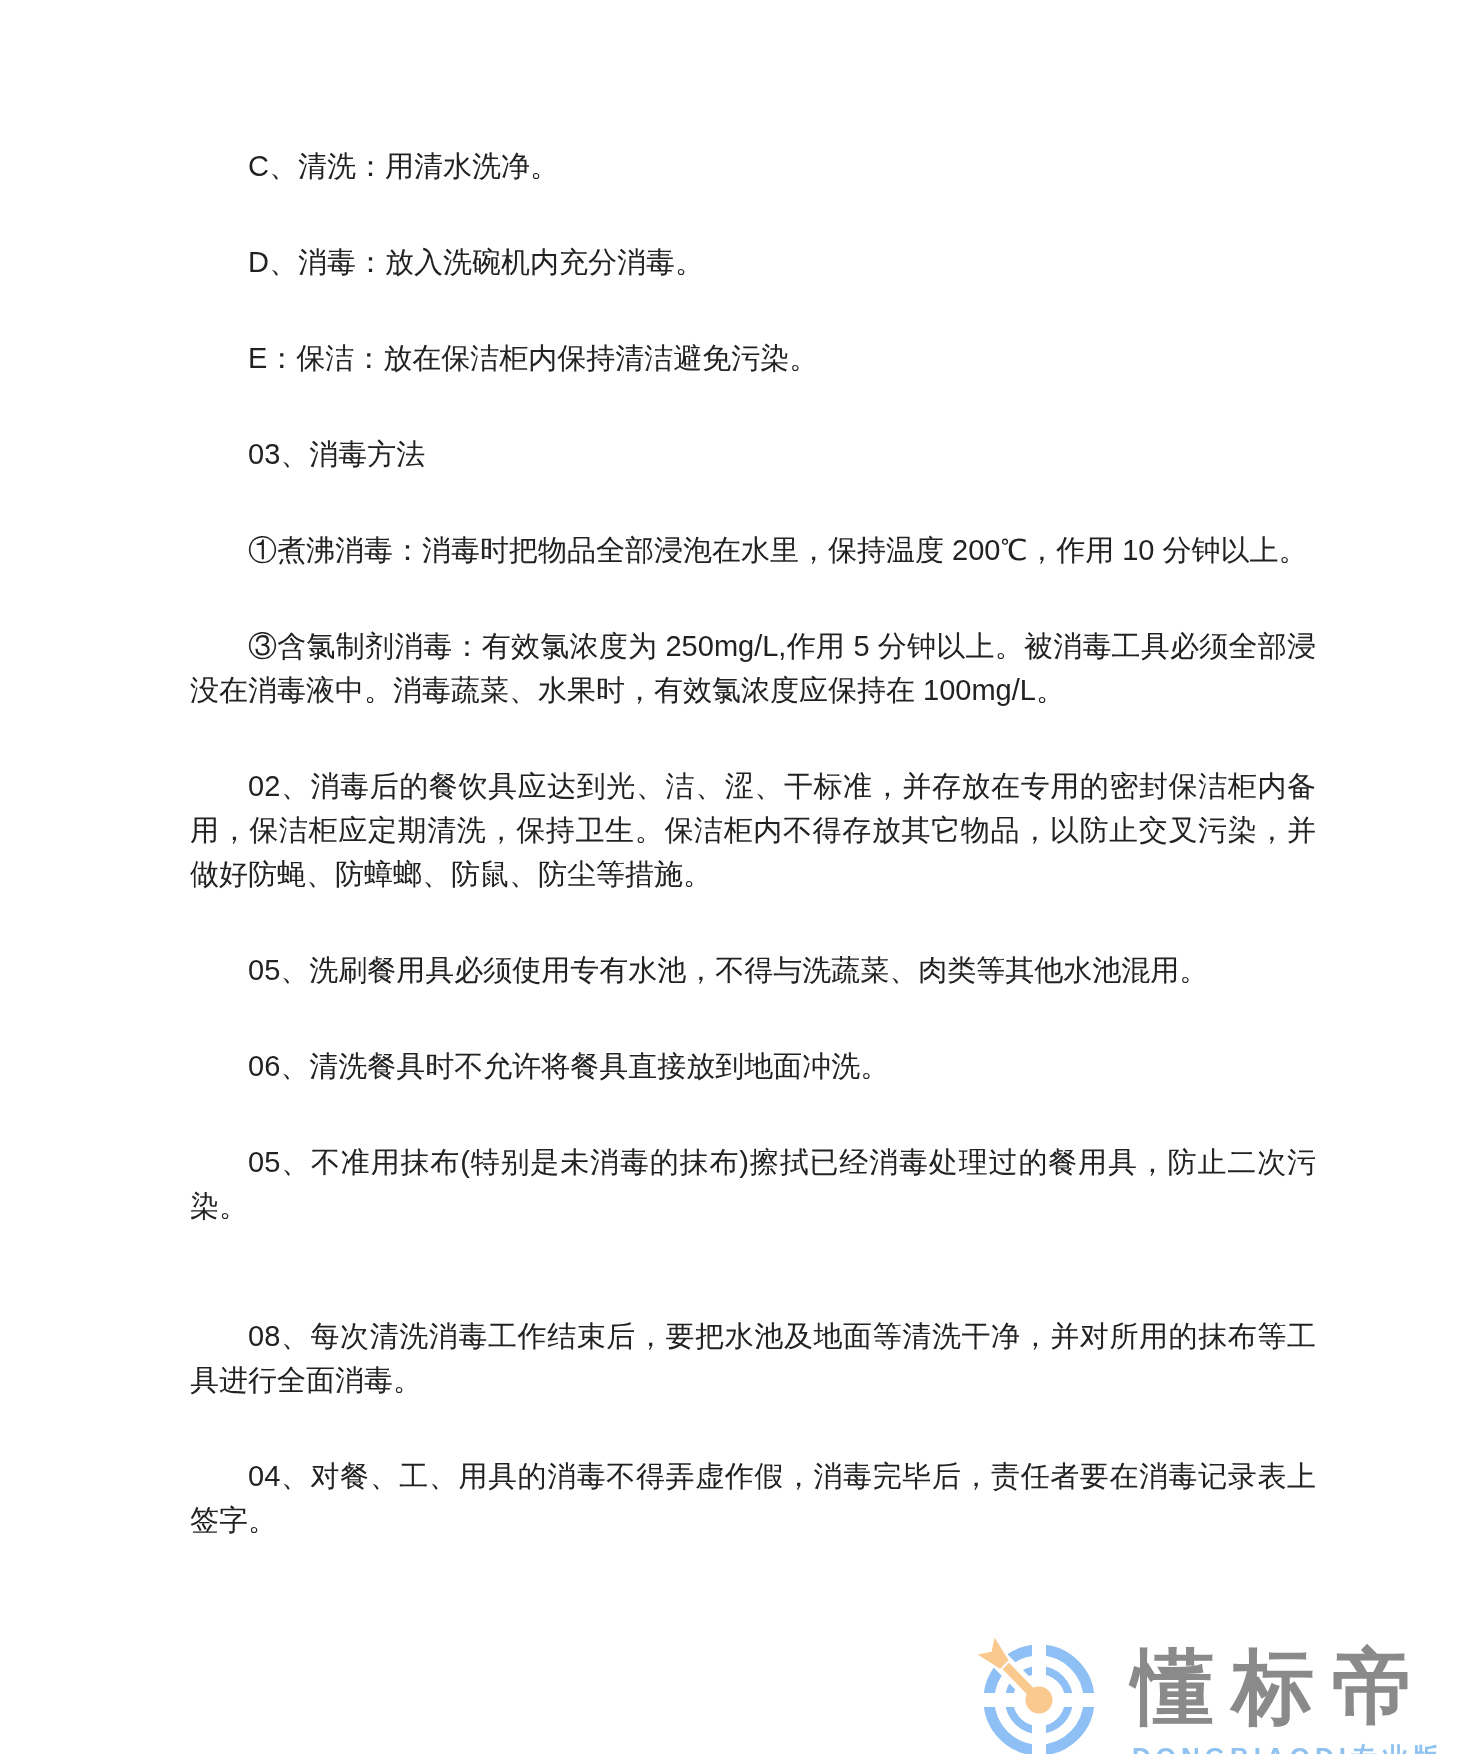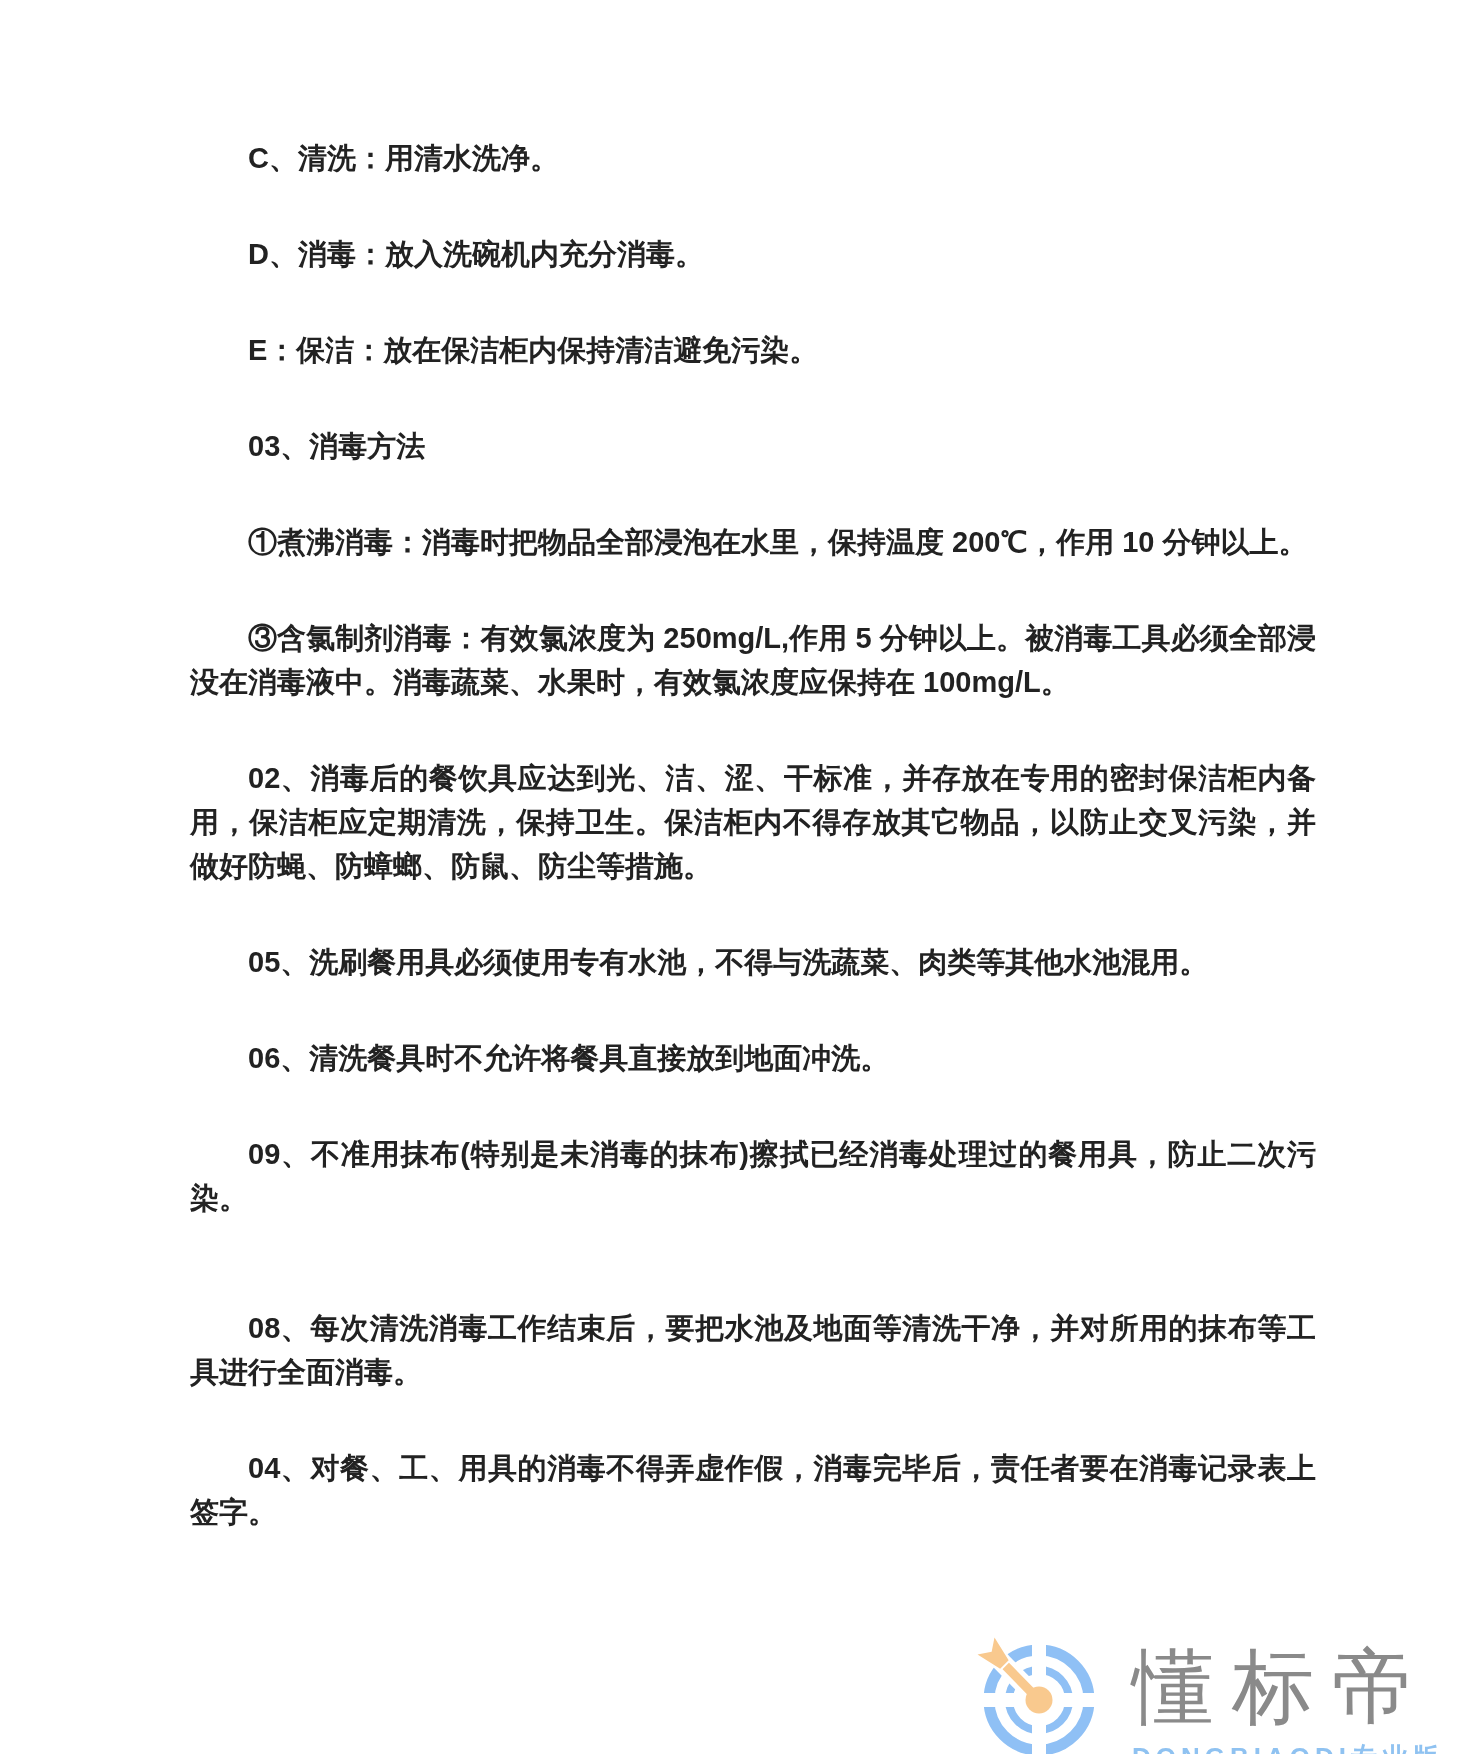--- a/index.html
+++ b/index.html
@@ -14,27 +14,26 @@
     position:relative;
     width:1477px;
     height:1754px;
     background:#ffffff;
     overflow:hidden;
     font-family:"Liberation Sans",sans-serif;
   }
   .content{
     position:absolute;
     left:190px;
-    top:136px;
+    top:144px;
     width:1126px;
     font-size:29px;
     line-height:44px;
     color:var(--text-color);
     text-align:justify;
-    font-weight:bold;
   }
   .para{
     margin:0 0 52px 0;
     text-indent:2em;
   }
   .para.extra-gap{
     margin-bottom:86px;
   }
   .watermark{
     position:absolute;
@@ -49,21 +48,21 @@
     top:0;
   }
   .wm-text{
     position:absolute;
     left:168px;
     top:26px;
     white-space:nowrap;
   }
   .wm-name{
     font-size:82px;
-    font-weight:400;
+    font-weight:700;
     letter-spacing:18px;
     line-height:1;
     color:var(--name-gray);
   }
   .wm-sub{
     margin-top:12px;
     font-size:26px;
     font-weight:700;
     letter-spacing:5px;
     color:var(--subtitle-blue);
@@ -77,21 +76,21 @@
   <div class="content" id="paragraphs">
       <p class="para">C、清洗：用清水洗净。</p>
       <p class="para">D、消毒：放入洗碗机内充分消毒。</p>
       <p class="para">E：保洁：放在保洁柜内保持清洁避免污染。</p>
       <p class="para">03、消毒方法</p>
       <p class="para">①煮沸消毒：消毒时把物品全部浸泡在水里，保持温度 200℃，作用 10 分钟以上。</p>
       <p class="para">③含氯制剂消毒：有效氯浓度为 250mg/L,作用 5 分钟以上。被消毒工具必须全部浸没在消毒液中。消毒蔬菜、水果时，有效氯浓度应保持在 100mg/L。</p>
       <p class="para">02、消毒后的餐饮具应达到光、洁、涩、干标准，并存放在专用的密封保洁柜内备用，保洁柜应定期清洗，保持卫生。保洁柜内不得存放其它物品，以防止交叉污染，并做好防蝇、防蟑螂、防鼠、防尘等措施。</p>
       <p class="para">05、洗刷餐用具必须使用专有水池，不得与洗蔬菜、肉类等其他水池混用。</p>
       <p class="para">06、清洗餐具时不允许将餐具直接放到地面冲洗。</p>
-      <p class="para extra-gap">09、不准用抹布(特别是未消毒的抹布)擦拭已经消毒处理过的餐用具，防止二次污染。</p>
+      <p class="para extra-gap">05、不准用抹布(特别是未消毒的抹布)擦拭已经消毒处理过的餐用具，防止二次污染。</p>
       <p class="para">08、每次清洗消毒工作结束后，要把水池及地面等清洗干净，并对所用的抹布等工具进行全面消毒。</p>
       <p class="para">04、对餐、工、用具的消毒不得弄虚作假，消毒完毕后，责任者要在消毒记录表上签字。</p>
     </div>
 
   <div class="watermark">
     <svg class="wm-icon" width="150" height="150" viewBox="0 0 150 150" aria-hidden="true">
 
       <g fill="none" stroke="var(--icon-blue)">
         <circle cx="75" cy="80" r="50" stroke-width="11"></circle>
         <circle cx="75" cy="80" r="30" stroke-width="8"></circle>

